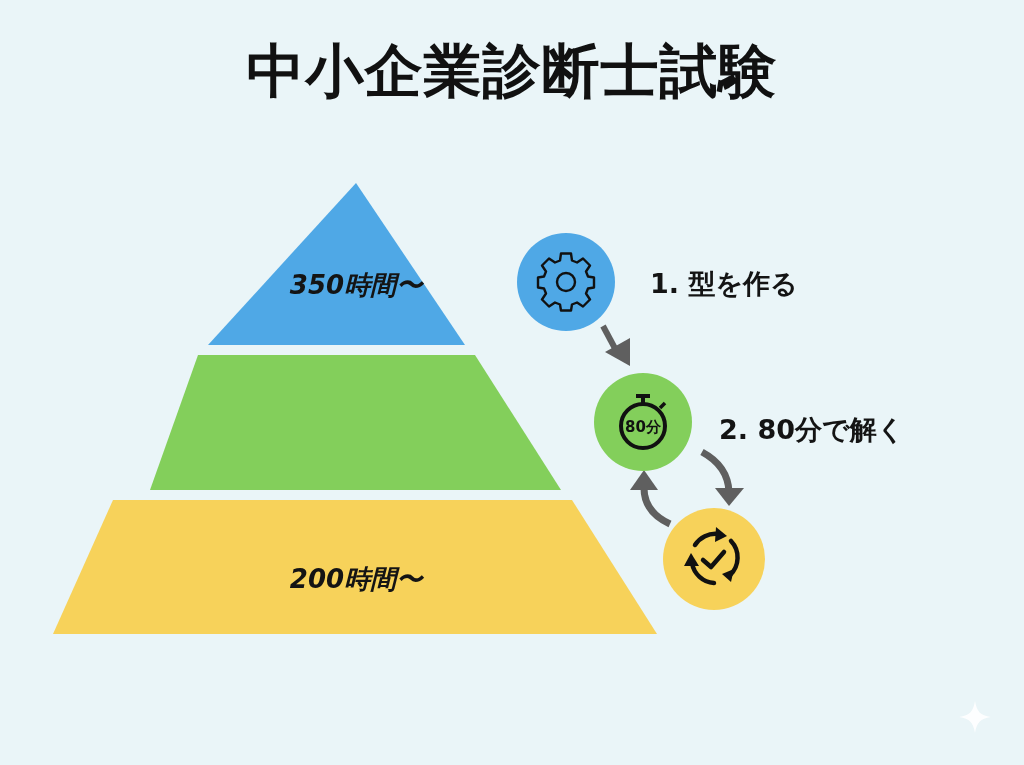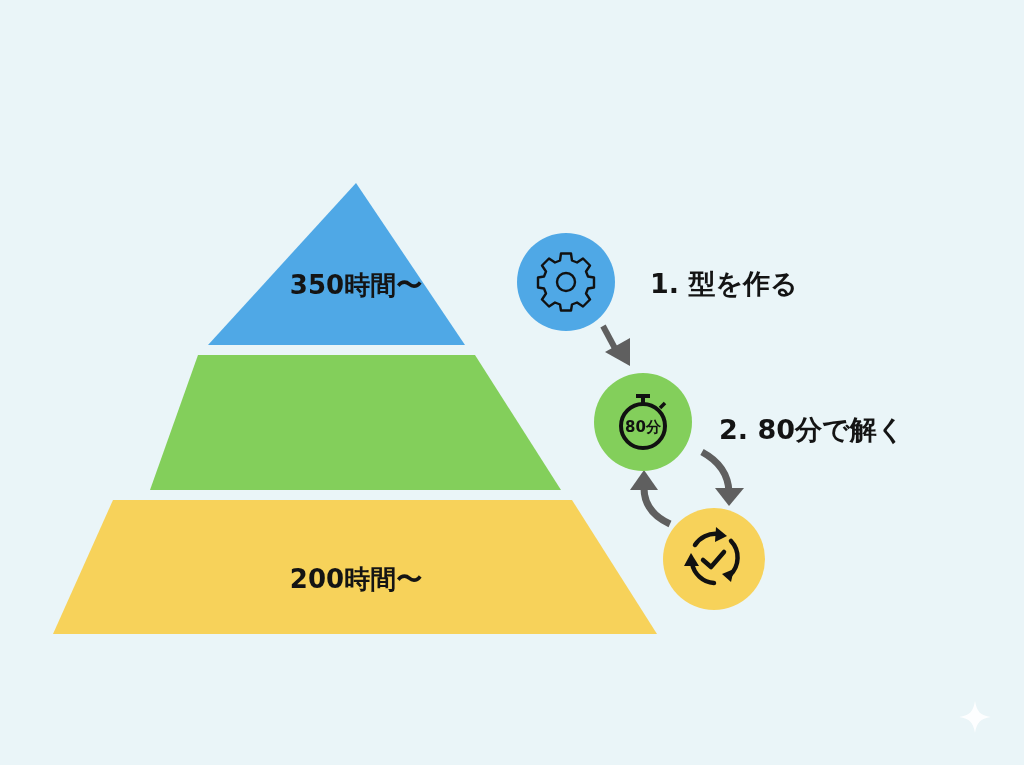--- a/index.html
+++ b/index.html
@@ -12,35 +12,36 @@
   .canvas { position: absolute; left: 0; top: 0; width: 1024px; height: 765px; }
   .title {
     position: absolute; left: 0; top: 38px; width: 1024px;
     text-align: center; font-weight: 900; color: #111;
     font-size: 58px; line-height: 66px; letter-spacing: 1px;
   }
   .title span { display: block; }
   svg.diagram { position: absolute; left: 0; top: 0; }
   .tier-label {
     position: absolute; text-align: center; font-weight: bold; color: #141414;
-    font-size: 26px; line-height: 34px;
+    font-size: 26px; line-height: 34px; font-style: italic;
   }
   .tier-label span { display: block; }
   .step-label {
     position: absolute; font-weight: bold; color: #141414; font-size: 27px;
     line-height: 32px; white-space: nowrap;
   }
   .sparkle { position: absolute; left: 958px; top: 700px; }
 </style>
 </head>
 <body>
 
 <div class="canvas">
 
   <div class="title">
+    <span>中小企業診断士試験</span>
   </div>
 
   <svg class="diagram" width="1024" height="765" viewBox="0 0 1024 765">
 
     <polygon points="356,183 465,345 208,345" fill="#4fa8e6"></polygon>
     <polygon points="198,355 475,355 561,490 150,490" fill="#83cf5b"></polygon>
     <polygon points="113,500 572,500 657,634 53,634" fill="#f7d25a"></polygon>
 
     <g>
       <line x1="603" y1="326" x2="618" y2="354" stroke="#5f5f5f" stroke-width="6"></line>

